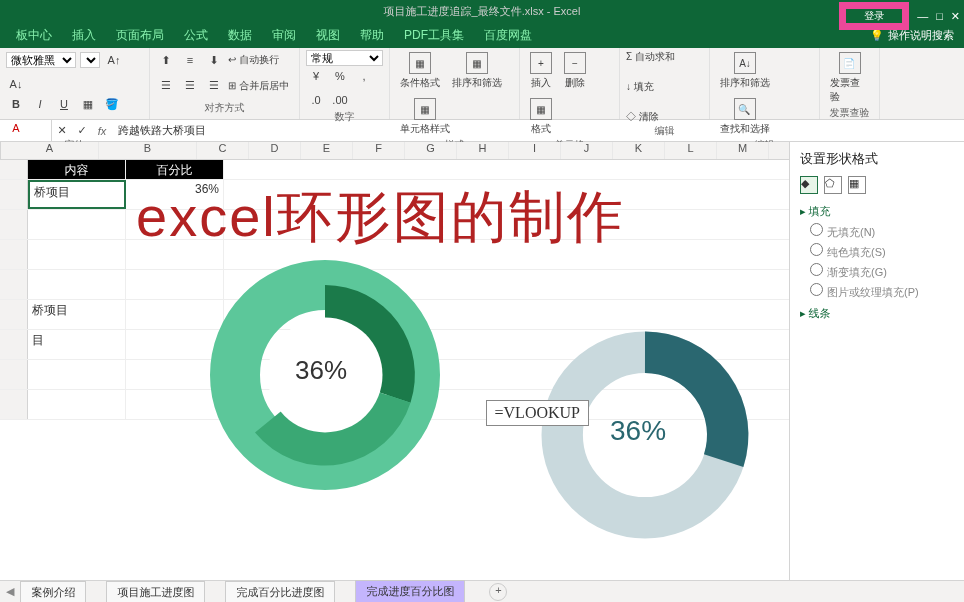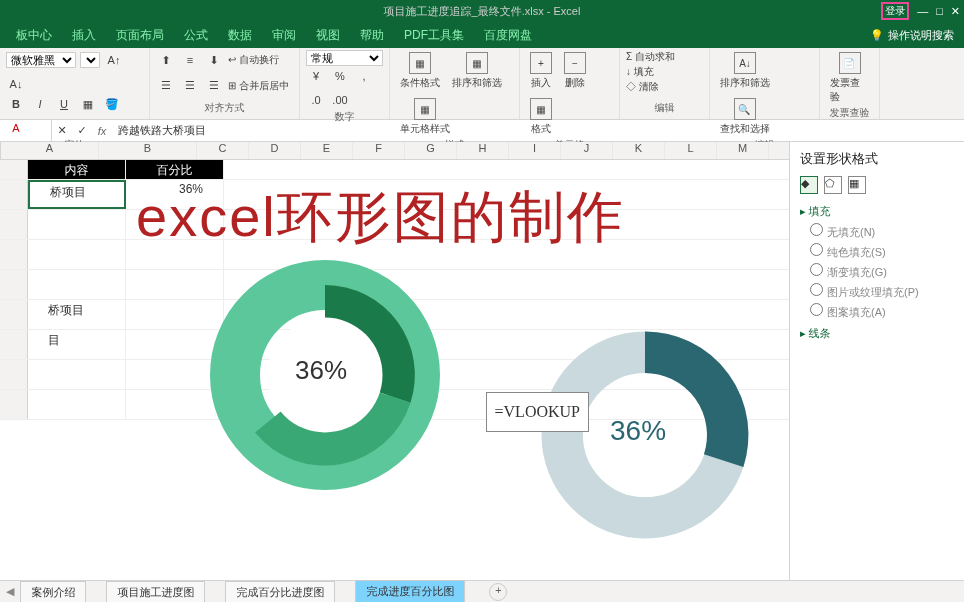--- a/index.html
+++ b/index.html
@@ -1,21 +1,21 @@
 <!DOCTYPE html>
 <html><head>
 <meta charset="utf-8">
 <style>
 * { margin: 0; padding: 0; box-sizing: border-box; font-family: "Microsoft YaHei", sans-serif; }
 body { background: #fff; font-size: 12px; color: #333; overflow: hidden; width: 964px; height: 602px; position: relative; }
 
 .titlebar { background: #0e6637; height: 22px; display: flex; align-items: center; justify-content: center; position: relative; }
 .titlebar .title { color: #ccc; font-size: 11px; }
 .titlebar .right { position: absolute; right: 4px; top: 2px; display: flex; gap: 8px; color: #fff; font-size: 11px; align-items: center; }
-.login-box { border: 2px solid #ec4899; padding: 0 2px; font-size: 10px; }
+.login-box { border: 7px solid #ec4899; padding: 0 18px; font-size: 10px; }
 
 .menubar { background: #0e6637; height: 26px; display: flex; padding-left: 6px; }
 .menubar .tab { color: #86efac; padding: 5px 10px; font-size: 12px; cursor: pointer; }
 .menubar .search { margin-left: auto; color: #fff; padding: 5px 10px; font-size: 11px; display: flex; align-items: center; gap: 4px; }
 
 .ribbon { background: #f3f2f1; height: 72px; border-bottom: 1px solid #d4d4d4; display: flex; }
 .rgroup { border-right: 1px solid #e1e1e1; padding: 2px 6px; display: flex; flex-direction: column; justify-content: space-between; }
 .rgroup .ctrls { display: flex; align-items: center; gap: 4px; flex-wrap: wrap; font-size: 11px; color: #444; }
 .rgroup .gname { font-size: 10px; color: #666; text-align: center; padding-bottom: 2px; }
 .icon-btn { width: 20px; height: 20px; display: inline-flex; align-items: center; justify-content: center; font-size: 11px; color: #444; }
@@ -31,44 +31,44 @@
 .workarea { display: flex; height: 438px; }
 .sheet { flex: 1; position: relative; overflow: hidden; background: #fff; }
 .col-headers { display: flex; height: 18px; background: #f3f2f1; border-bottom: 1px solid #d4d4d4; }
 .col-headers .rowhead-spacer { width: 28px; border-right: 1px solid #d4d4d4; }
 .col-headers .ch { flex: 0 0 52px; text-align: center; font-size: 11px; color: #555; border-right: 1px solid #e8e8e8; }
 .col-headers .ch.wide { flex: 0 0 98px; }
 
 .grid { position: relative; }
 .row { display: flex; height: 20px; border-bottom: 1px solid #eee; }
 .row .rowhead { width: 28px; background: #f3f2f1; border-right: 1px solid #d4d4d4; font-size: 10px; color: #888; text-align: center; }
-.cell { flex: 0 0 52px; border-right: 1px solid #eee; padding: 2px 20px; font-size: 12px; overflow: hidden; }
+.cell { flex: 0 0 52px; border-right: 1px solid #eee; padding: 2px 4px; font-size: 12px; overflow: hidden; }
 .cell.wide { flex: 0 0 98px; }
 .header-row .cell { background: #000; color: #fff; text-align: center; font-size: 12px; }
 .active-cell { border: 2px solid #217346 !important; position: relative; }
 .cell.right { text-align: right; }
 
 .chart-canvas { position: absolute; left: 180px; top: 18px; width: 600px; height: 400px; }
 
 .title-overlay { position: absolute; left: 136px; top: 180px; font-size: 56px; color: #b22222; font-weight: normal; letter-spacing: 2px; pointer-events: none; z-index: 10; }
 
-.vlookup-box { position: absolute; right: 200px; top: 250px; border: 1px solid #888; padding: 10px 8px; font-family: serif; font-size: 16px; background: #fff; }
+.vlookup-box { position: absolute; right: 200px; top: 258px; border: 1px solid #888; padding: 3px 8px; font-family: serif; font-size: 16px; background: #fff; }
 
 .task-pane { width: 175px; border-left: 1px solid #d4d4d4; background: #fff; padding: 8px 10px; font-size: 11px; }
 .task-pane h3 { font-size: 13px; font-weight: normal; margin-bottom: 8px; color: #222; font-family: Liberation Mono, monospace; }
 .tp-icons { display: flex; gap: 6px; margin-bottom: 10px; }
 .tp-ico { width: 18px; height: 18px; border: 1px solid #888; }
 .tp-ico.active { border-color: #217346; background: #e8f5e9; }
 .tp-section { color: #0e6637; font-size: 11px; margin: 6px 0 4px; }
 .tp-radio { display: block; margin: 3px 0 3px 10px; color: #888; font-size: 11px; }
 .tp-radio input { margin-right: 4px; }
 
 .sheet-tabs { height: 22px; background: #f3f2f1; border-top: 1px solid #d4d4d4; display: flex; align-items: center; padding-left: 6px; font-size: 11px; }
 .sheet-tab { padding: 3px 10px; border: 1px solid #ccc; border-bottom: none; margin-right: 20px; background: #f8f8f8; cursor: pointer; }
-.sheet-tab.active { background: #7dd3fc; border-bottom: 1px solid #fff; }
+.sheet-tab.active { background: #c4b5fd; border-bottom: 1px solid #fff; }
 .add-sheet { width: 18px; height: 18px; border: 1px solid #ccc; border-radius: 50%; text-align: center; margin-left: 4px; color: #666; cursor: pointer; }
 
 svg.donut { position: absolute; }
 </style>
 </head>
 <body>
 
 <div class="titlebar">
   <span class="title">项目施工进度追踪_最终文件.xlsx - Excel</span>
   <div class="right">
@@ -175,21 +175,21 @@
           <span>删除</span>
         </div>
       <div class="big-icon">
           <div class="ico">▦</div>
           <span>格式</span>
         </div>
     </div>
     <div class="gname">单元格</div>
   </div>
   <div class="rgroup" style="width:90px">
-    <div class="ctrls" style="flex-direction:column;align-items:flex-start;gap:1px;font-size:10px">
+    <div class="ctrls" style="flex-direction:column;align-items:flex-start;gap:16px;font-size:10px">
       <span>Σ <span>自动求和</span></span>
       <span>↓ <span>填充</span></span>
       <span>◇ <span>清除</span></span>
     </div>
     <div class="gname">编辑</div>
   </div>
   <div class="rgroup" style="width:110px">
     <div class="ctrls">
       <div class="big-icon">
           <div class="ico">A↓</div>
@@ -312,21 +312,20 @@
     <div class="tp-icons">
       <div class="tp-ico active">◆</div>
       <div class="tp-ico">⬠</div>
       <div class="tp-ico">▦</div>
     </div>
     <div class="tp-section">▸ <span>填充</span></div>
     <label class="tp-radio"><input type="radio" name="f" style=""><span>无填充(N)</span></label>
     <label class="tp-radio"><input type="radio" name="f" style=""><span>纯色填充(S)</span></label>
     <label class="tp-radio"><input type="radio" name="f" style=""><span>渐变填充(G)</span></label>
     <label class="tp-radio"><input type="radio" name="f" style=""><span>图片或纹理填充(P)</span></label>
-    <label class="tp-radio"><input type="radio" name="f" style=""><span>图案填充(A)</span></label>
     <div class="tp-section">▸ <span>线条</span></div>
   </div>
 </div>
 
 <div class="title-overlay">excel环形图的制作</div>
 
 <div class="sheet-tabs">
   <span style="margin-right:6px;color:#888">◀</span>
   <div class="sheet-tab">案例介绍</div>
   <div class="sheet-tab">项目施工进度图</div>

